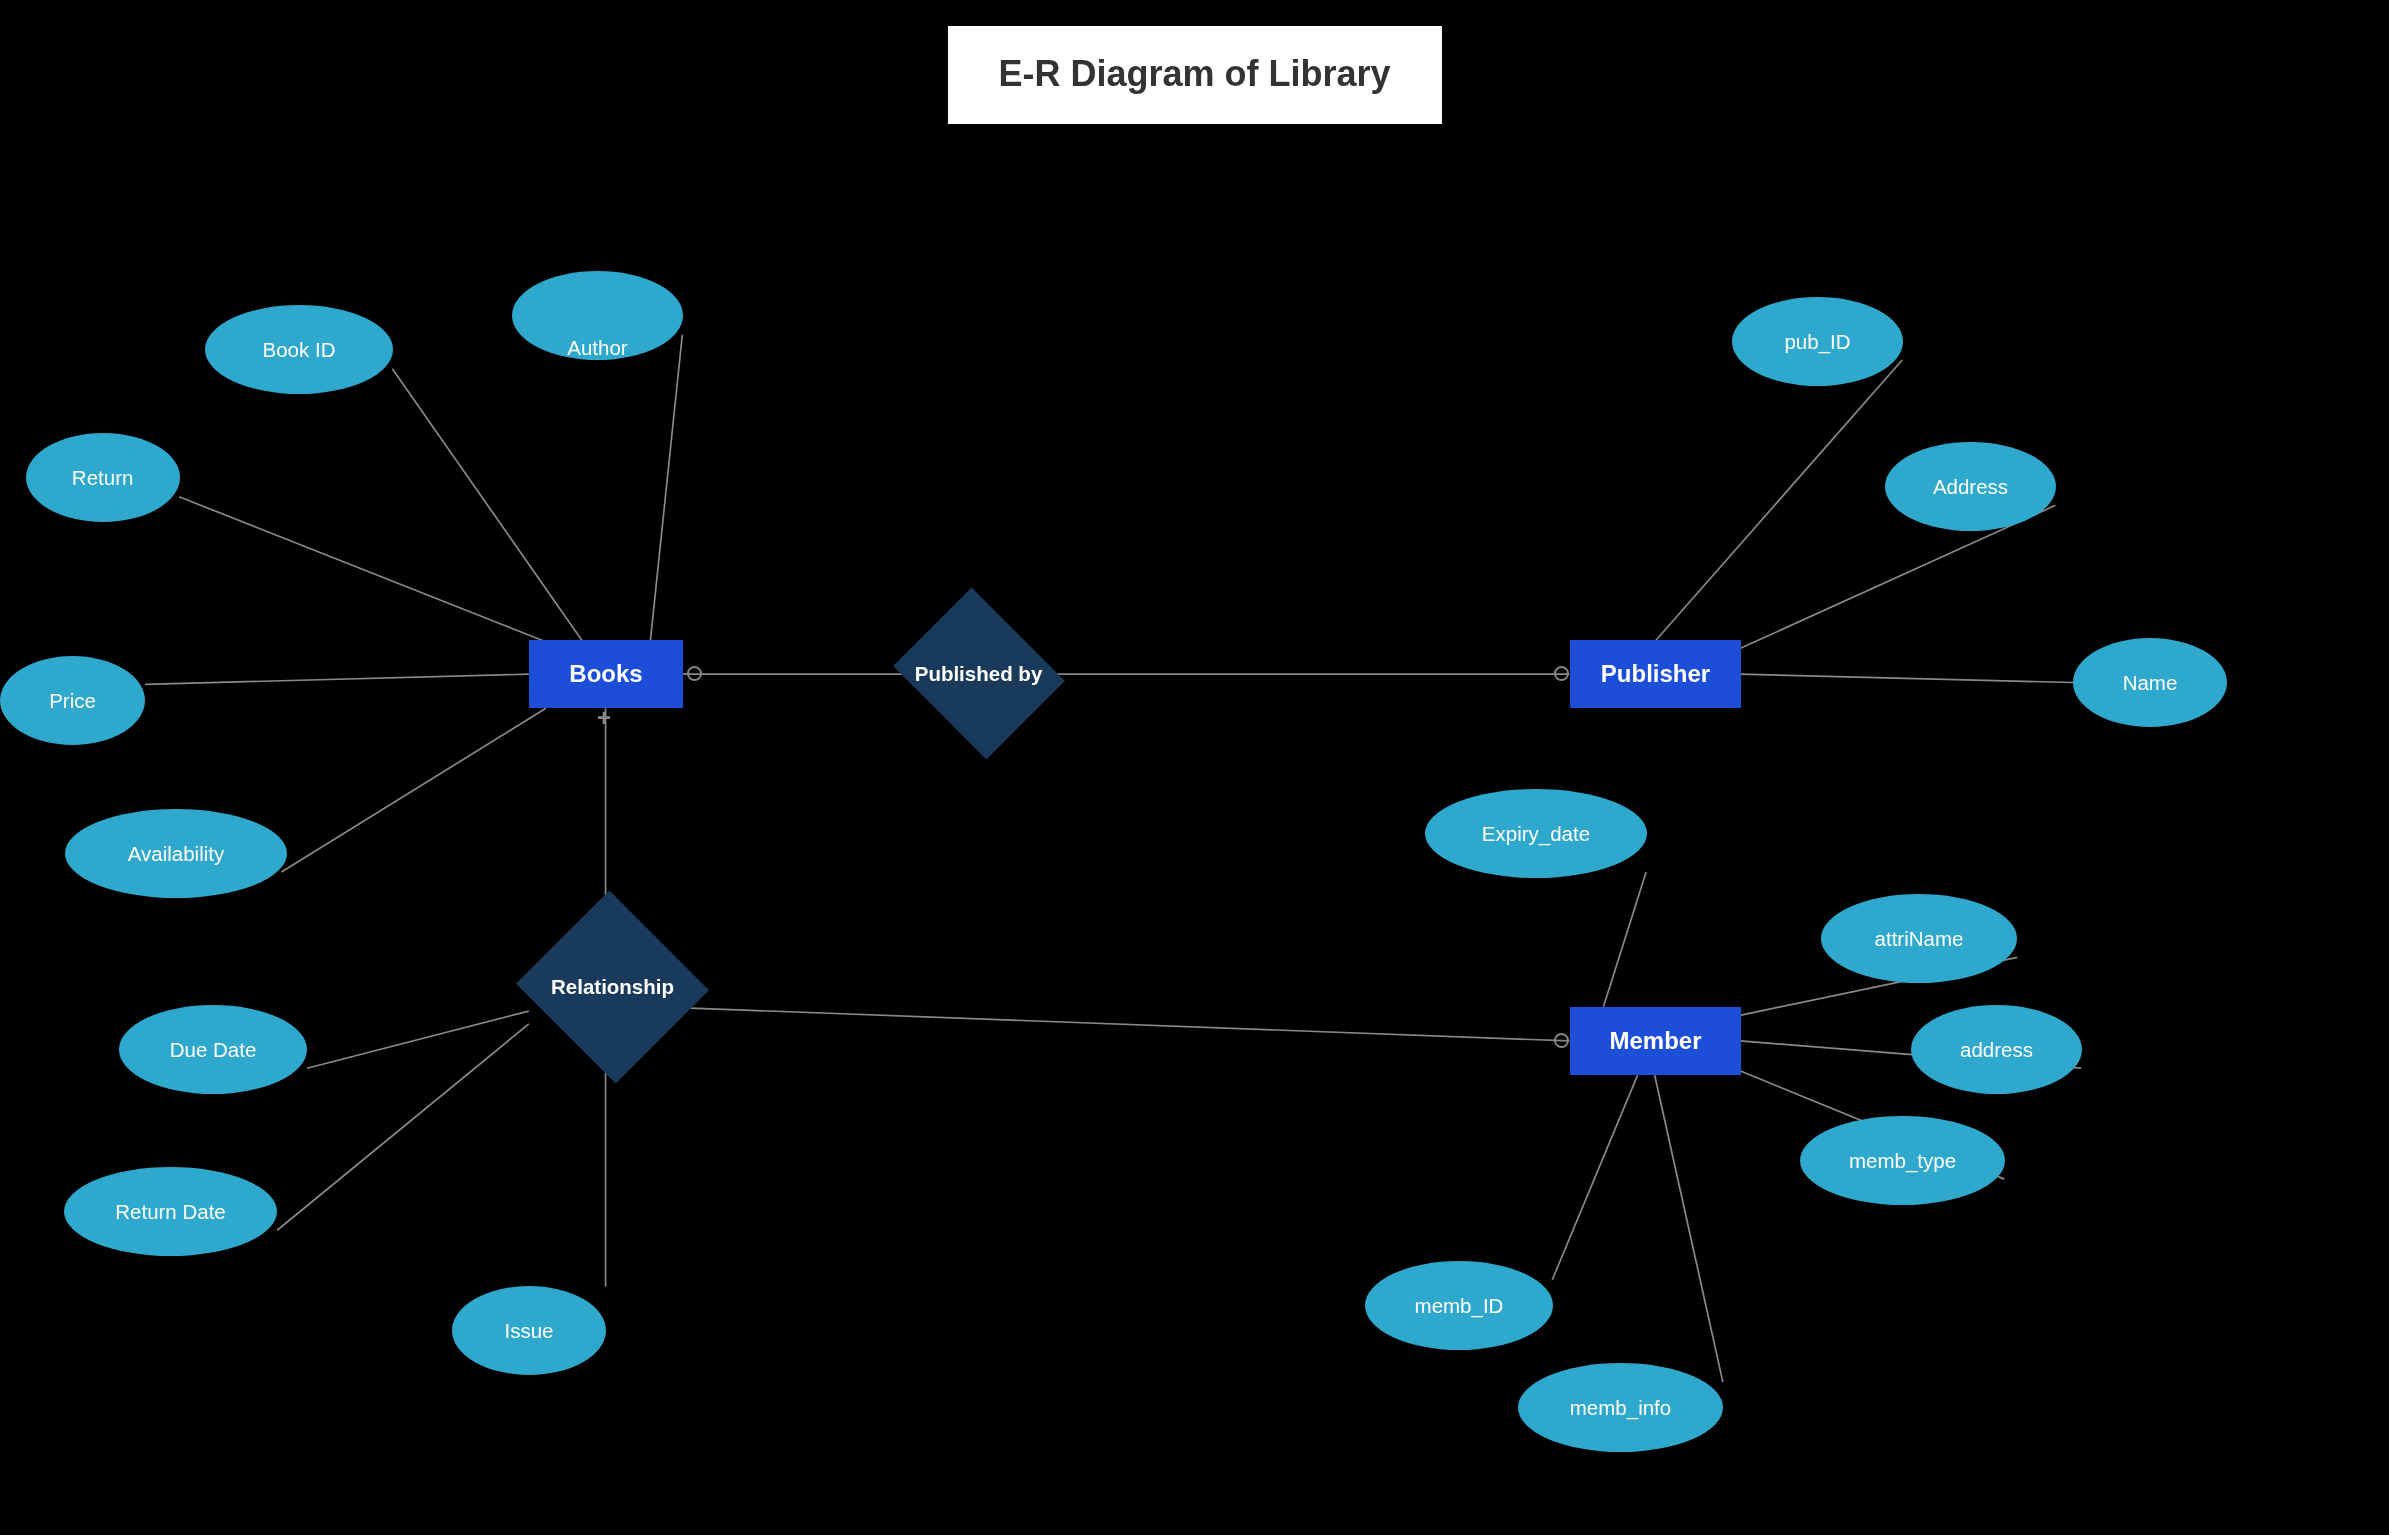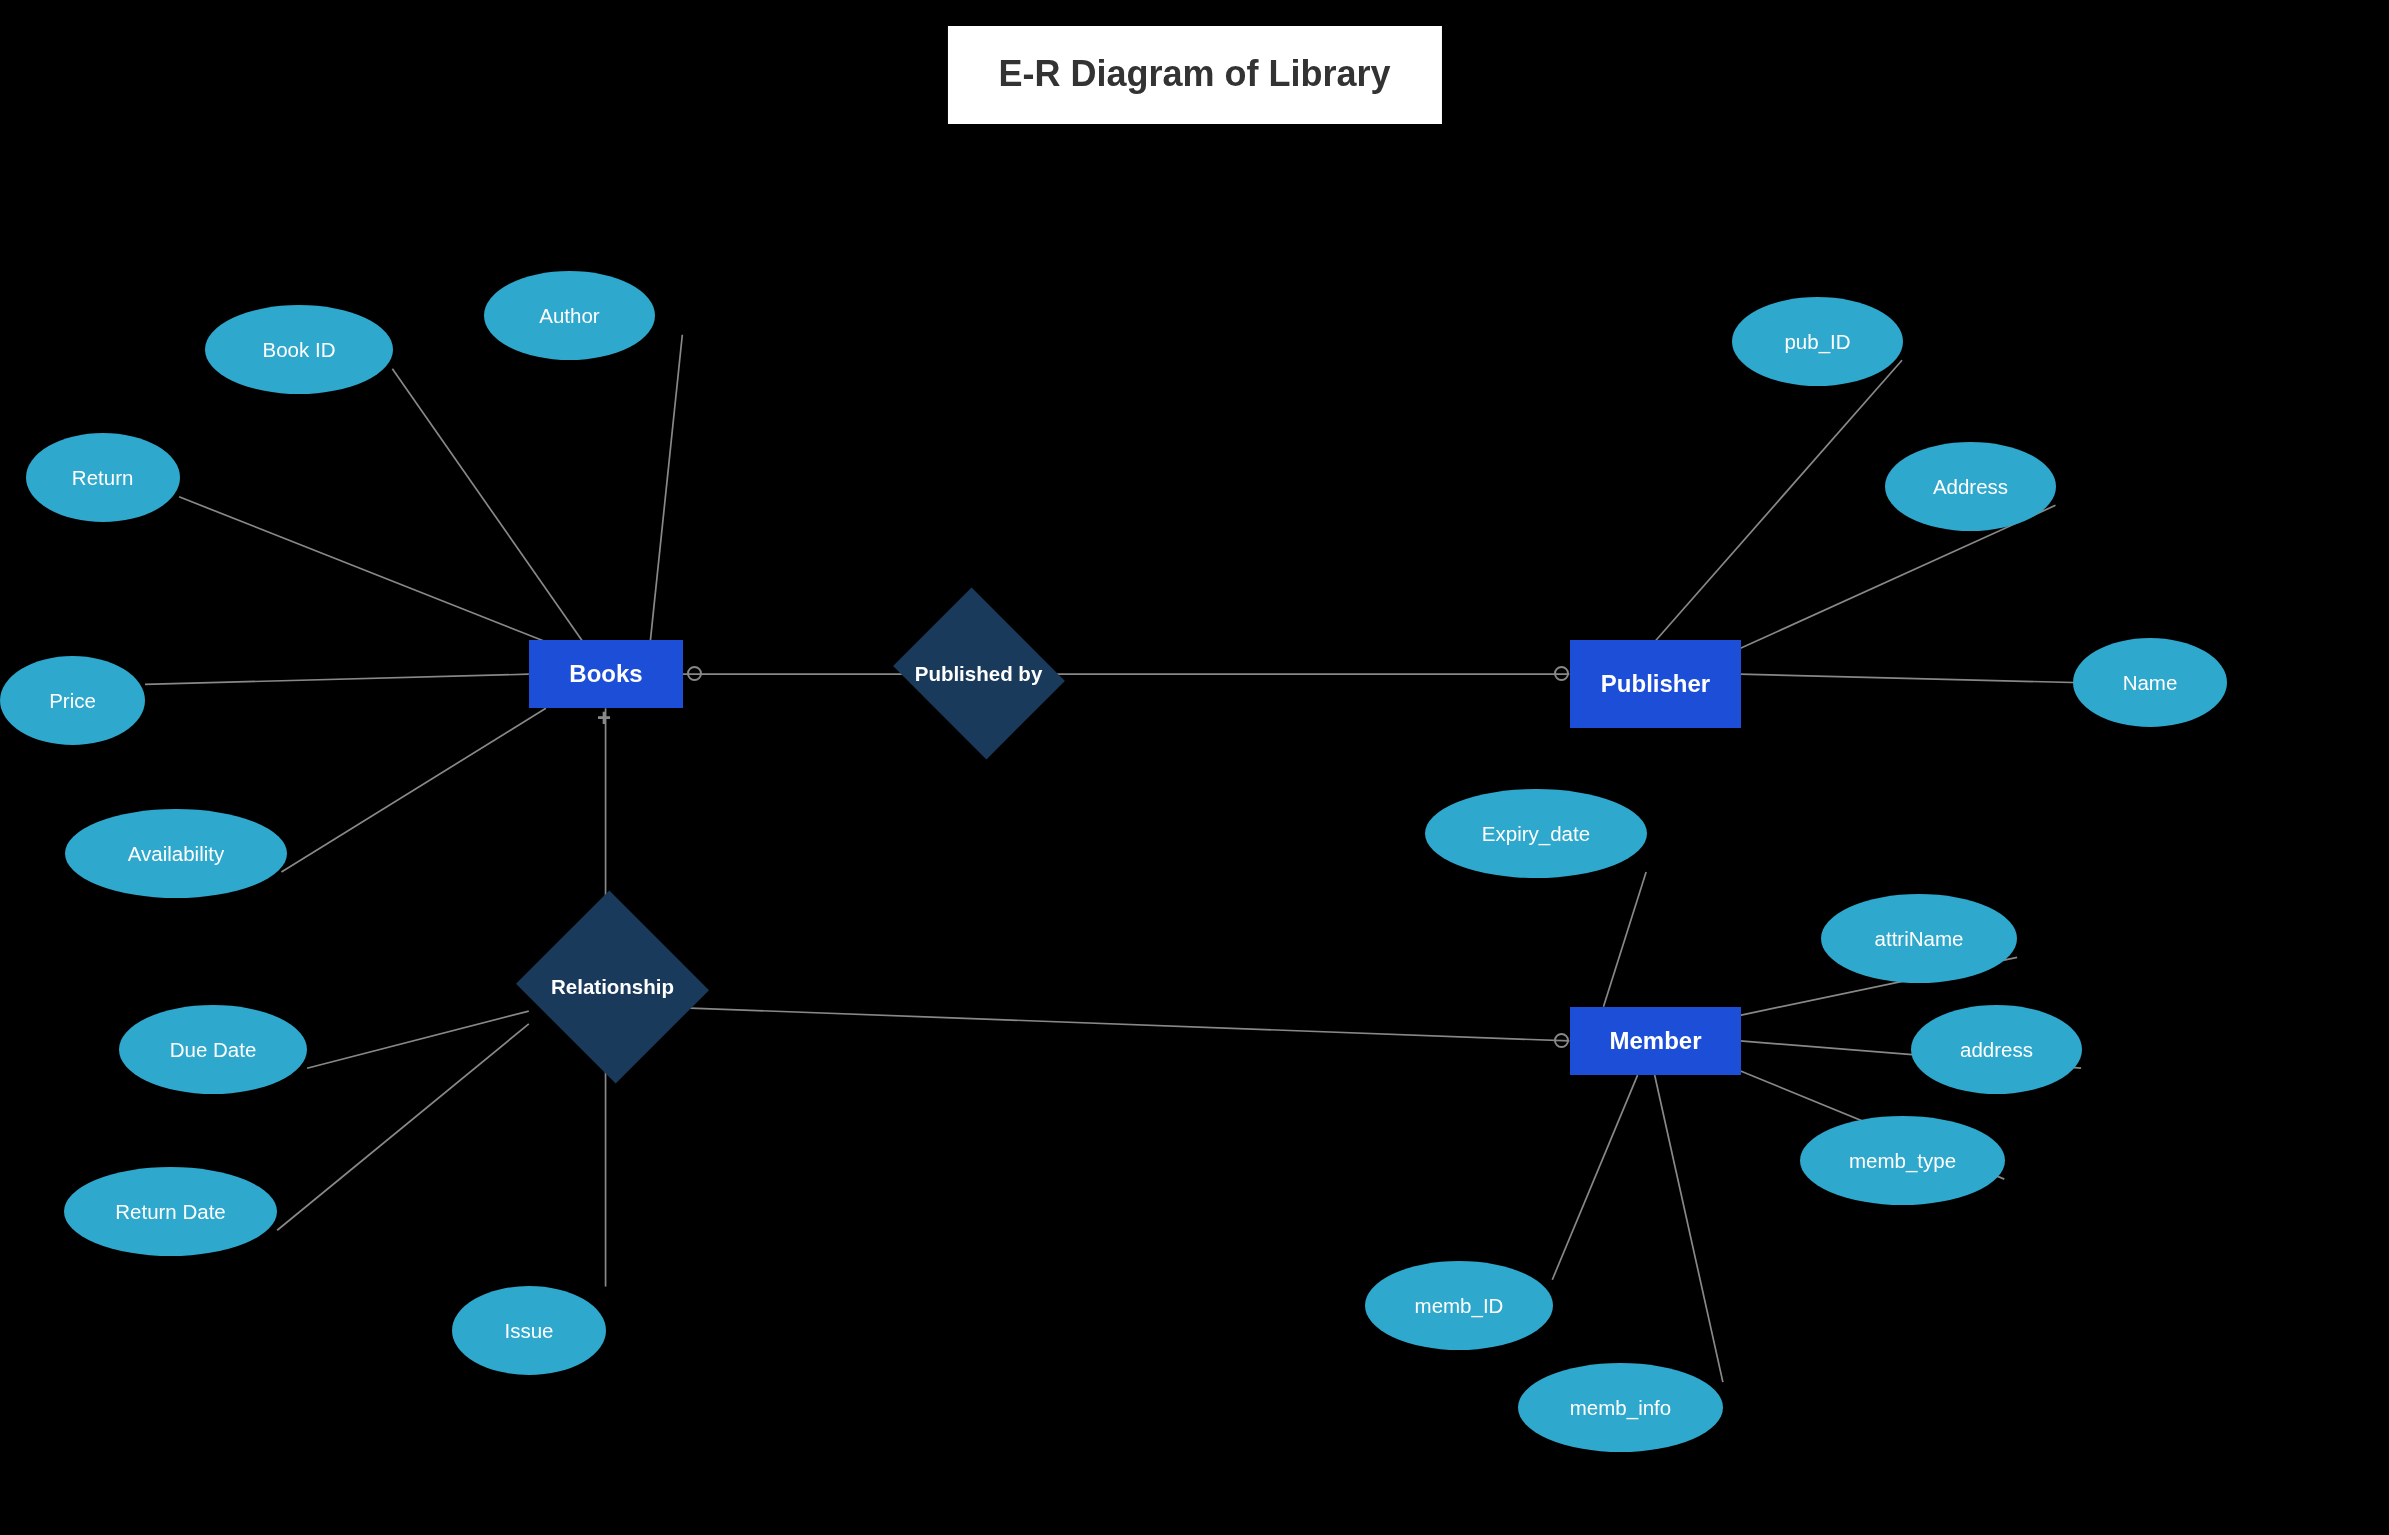--- a/index.html
+++ b/index.html
@@ -166,41 +166,41 @@
 <div class="title-box">
   <div class="title-text">
     <span>E-R Diagram of Library</span><br>
   </div>
 </div>
 
 <div class="entity" style="left:529px; top:640px; width:154px; height:68px;">
   <span>Books</span>
 </div>
 
-<div class="entity" style="left:1570px; top:640px; width:171px; height:88px;">
+<div class="entity" style="left:1570px; top:640px; width:171px; height:68px;">
   <span>Publisher</span>
 </div>
 
 <div class="entity" style="left:1570px; top:1007px; width:171px; height:68px;">
   <span>Member</span>
 </div>
 
 <div class="diamond" style="left:913px; top:618px; width:132px; height:111px;">
   <span>Published by</span>
 </div>
 
 <div class="diamond" style="left:542px; top:921px; width:141px; height:132px;">
   <span>Relationship</span>
 </div>
 
 <div class="attribute" style="left:205px; top:305px; width:188px; height:89px;">
   <span>Book ID</span>
 </div>
 
-<div class="attribute" style="left:484px; top:271px; width:171px; height:89px;">
+<div class="attribute" style="left:512px; top:271px; width:171px; height:89px;align-items:flex-end;">
   <span>Author</span>
 </div>
 
 <div class="attribute" style="left:25.6px; top:433px; width:154px; height:89px;">
   <span>Return</span>
 </div>
 
 <div class="attribute" style="left:0px; top:656px; width:145px; height:89px;">
   <span>Price</span>
 </div>

